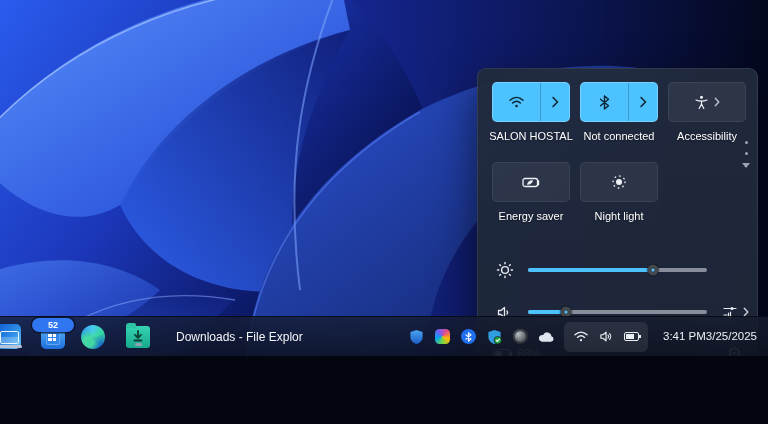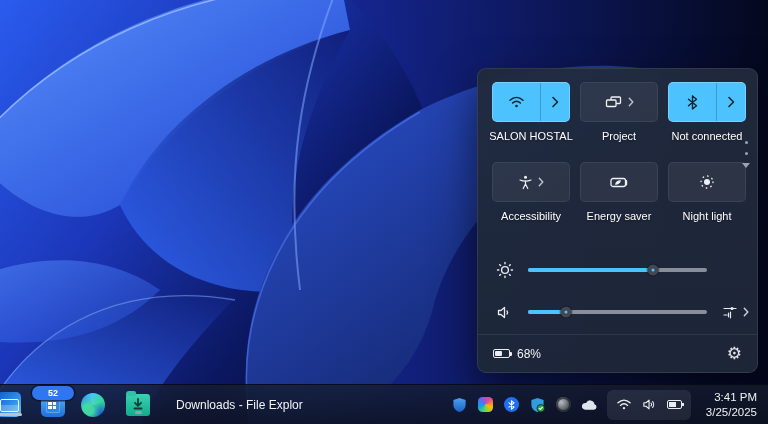--- a/index.html
+++ b/index.html
@@ -1,18 +1,18 @@
 <!DOCTYPE html>
 <html><head>
 <meta charset="utf-8">
 <style>
   * { margin:0; padding:0; box-sizing:border-box; }
   html,body { width:768px; height:424px; overflow:hidden; background:#04060f;
     font-family:"Liberation Sans", sans-serif; }
-  .desktop { position:relative; width:768px; height:424px; overflow:hidden; }
+  .desktop { position:relative; width:768px; height:356px; overflow:hidden; }
   .wallpaper { position:absolute; inset:0; }
 
   
   .qs-panel {
     position:absolute; right:10px; top:68px; width:281px; height:305px;
     background:linear-gradient(180deg, rgba(33,42,60,0.96), rgba(30,39,56,0.96));
     backdrop-filter: blur(24px) saturate(1.3);
     border:1px solid rgba(255,255,255,0.09);
     border-radius:9px; box-shadow:0 18px 44px rgba(0,0,0,0.55);
     color:#f2f4f7;
@@ -142,21 +142,21 @@
     background:radial-gradient(circle at 35% 35%, #b9bec6, #5a5f66 55%, #2c2f34);
     box-shadow: inset 0 0 0 2px rgba(20,22,26,0.6); }
   .qs-tray-btn {
     display:flex; align-items:center; gap:10px; height:30px; padding:0 9px;
     background:rgba(255,255,255,0.085); border-radius:6px; cursor:pointer; color:#eef1f5;
   }
   .tray-bat { position:relative; width:15px; height:8.5px; border:1.2px solid #e9edf2; border-radius:2px; }
   .tray-bat::after { content:""; position:absolute; right:-3px; top:1.6px; width:1.8px; height:3.4px;
     background:#e9edf2; }
   .tray-bat-fill { position:absolute; left:1px; top:1px; bottom:1px; width:58%; background:#e9edf2; }
-  .clock { display:flex; flex-direction:column; align-items:flex-end; justify-content:center;
+  .clock { display:flex; flex-direction:row; align-items:flex-end; justify-content:center;
     font-size:11.5px; line-height:1.3; color:#eef1f5; padding:0 6px; cursor:pointer; }
 
   svg { display:block; }
 </style>
 </head>
 <body>
 
 <div class="desktop">
 
   <svg class="wallpaper" viewBox="0 0 768 424" preserveAspectRatio="none">
@@ -213,36 +213,20 @@
           </span>
           <span class="split-chev">
             <svg width="8" height="12" viewBox="0 0 8 12" fill="none" stroke="#0d2433" stroke-width="1.6" stroke-linecap="round" stroke-linejoin="round">
                 <path d="M2,1.5 L6.5,6 L2,10.5"></path>
               </svg>
           </span>
         </div>
         <div class="toggle-label">SALON HOSTAL</div>
       </div>
 
-      <div class="toggle-cell">
-        <div class="toggle-btn">
-          <span>
-            <svg width="17" height="14" viewBox="0 0 17 14" fill="none" stroke="#eef1f5" stroke-width="1.3" stroke-linejoin="round">
-              <rect x="6" y="2" width="9.5" height="6.5" rx="1"></rect>
-              <rect x="1.5" y="5" width="9.5" height="6.5" rx="1" fill="#2b3443"></rect>
-            </svg>
-          </span>
-          <span class="inline-chev">
-            <svg width="6" height="10" viewBox="0 0 6 10" fill="none" stroke="#cfd5dd" stroke-width="1.4" stroke-linecap="round" stroke-linejoin="round">
-                <path d="M1.3,1.3 L4.8,5 L1.3,8.7"></path>
-              </svg>
-          </span>
-        </div>
-        <div class="toggle-label">Project</div>
-      </div>
 
       <div class="toggle-cell">
         <div class="toggle-btn active split">
           <span class="split-main">
             <svg width="11" height="15" viewBox="0 0 11 15" fill="none" stroke="#0d2433" stroke-width="1.4" stroke-linecap="round" stroke-linejoin="round">
               <path d="M5.5,1 L5.5,14 L9.5,10.8 L1.5,4.2 M1.5,10.8 L9.5,4.2 L5.5,1"></path>
             </svg>
           </span>
           <span class="split-chev">
             <svg width="8" height="12" viewBox="0 0 8 12" fill="none" stroke="#0d2433" stroke-width="1.6" stroke-linecap="round" stroke-linejoin="round">

